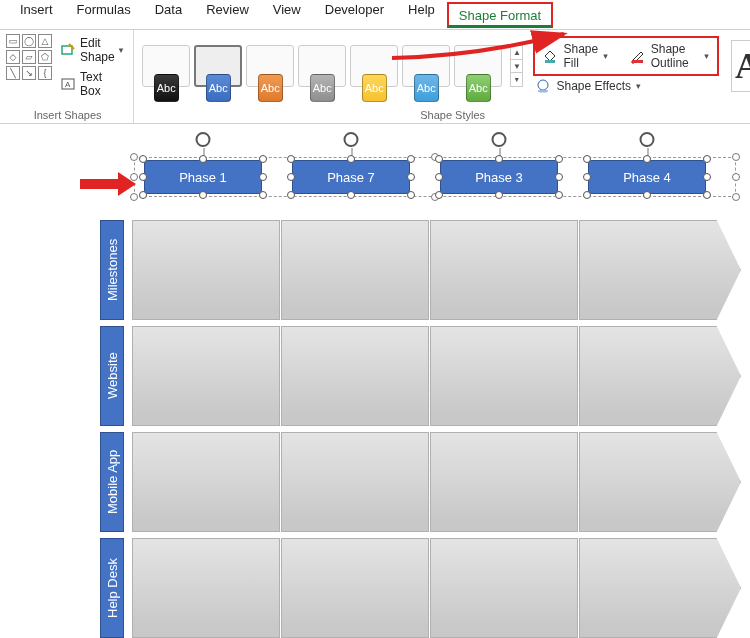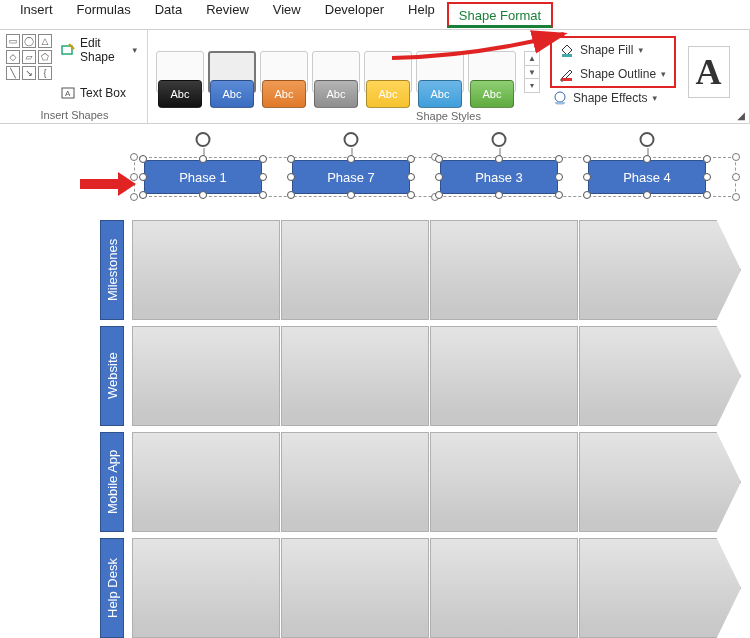--- a/index.html
+++ b/index.html
@@ -70,35 +70,35 @@
   .ico16 { width:16px; height:16px; display:inline-flex;align-items:center;justify-content:center;}
   .shape-styles { flex:1; display:flex; flex-direction:column; justify-content:space-between; padding:4px 6px 2px;}
   .styles-row { display:flex; align-items:center; gap:6px; padding:2px 0 0 2px;}
   .styles-gallery { display:flex; gap:4px; }
   .swatch {
     width:48px; height:42px; border:1px solid #ccc; border-radius:3px;
     display:flex;align-items:center;justify-content:center; background:#fafafa;
     cursor:pointer;
   }
   .swatch .inner {
-    width:44px;height:28px;border-radius:4px;display:flex;align-items:center;justify-content:center;
+    width:25px;height:28px;border-radius:4px;display:flex;align-items:center;justify-content:center;
     color:#fff;font-size:11px;border:1px solid rgba(0,0,0,.3);
     background: linear-gradient(180deg, var(--c1), var(--c2));
     margin-top: 44px;
   }
   .swatch.selected { border:2px solid #777; background:#eee;}
   .gallery-spin {
     display:flex; flex-direction:column; width:16px; border:1px solid #ccc; margin-left:2px;
     height:42px;
   }
   .gallery-spin div{flex:1;display:flex;align-items:center;justify-content:center;font-size:8px;color:#555;border-bottom:1px solid #ccc;cursor:pointer;}
   .gallery-spin div:last-child{border-bottom:none;}
   .fill-box {
     border:2px solid #e02424; padding:3px 6px 3px 5px; margin-left:4px;
-    display:flex; flex-direction:column; gap:6px; background:#fff;
+    display:flex; flex-direction:row; gap:18px; background:#fff;
   }
   .fill-item { display:flex; align-items:center; gap:5px; font-size:12px; cursor:pointer; padding:1px 2px;}
   .effects-item{ display:flex; align-items:center; gap:5px; font-size:12px; cursor:pointer; padding:2px 6px;}
   .big-A {
     width:42px;height:52px;border:1px solid #ccc;display:flex;align-items:center;justify-content:center;
     font-family:"Times New Roman",serif;font-size:36px;font-weight:bold;margin-left:6px;
   }
   .dialog-launch{position:absolute;right:4px;bottom:2px;font-size:10px;color:#555;cursor:pointer;}
   .red-arrow {
     position:absolute; pointer-events:none;
@@ -181,21 +181,21 @@
         <span>▭</span>
           <span>◯</span>
           <span>△</span>
         <span>◇</span>
           <span>▱</span>
           <span>⬠</span>
         <span>╲</span>
           <span>↘</span>
           <span>{</span>
       </div>
-      <div style="display:flex;flex-direction:column;gap:17px;">
+      <div style="display:flex;flex-direction:column;gap:2px;align-items:center;">
         <div class="edit-btn">
           <span class="ico16">
             <svg width="16" height="16">
                 <rect x="2" y="4" width="10" height="8" fill="none" stroke="#2a7" stroke-width="1.5"></rect>
                 <path d="M9 2l5 5" stroke="#c90" stroke-width="2"></path>
               </svg>
           </span>
           <span>Edit Shape</span>
           <span class="chev">▾</span>
         </div>

